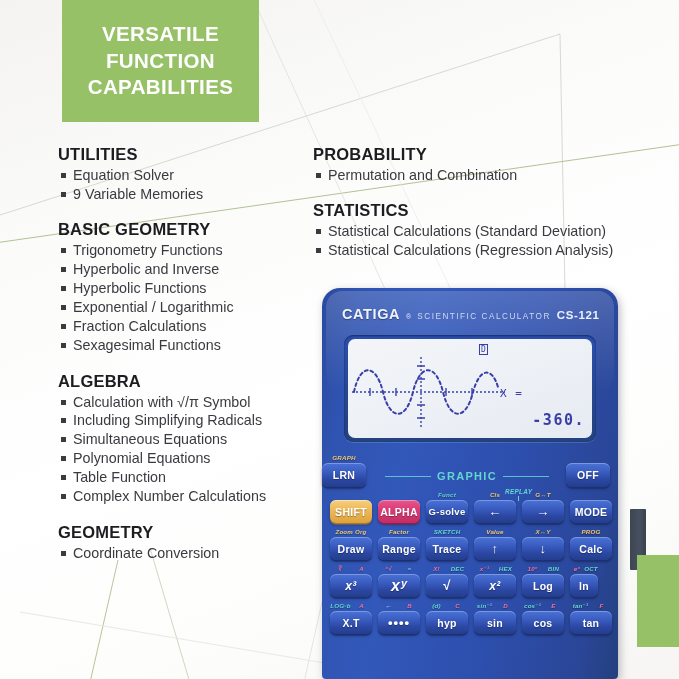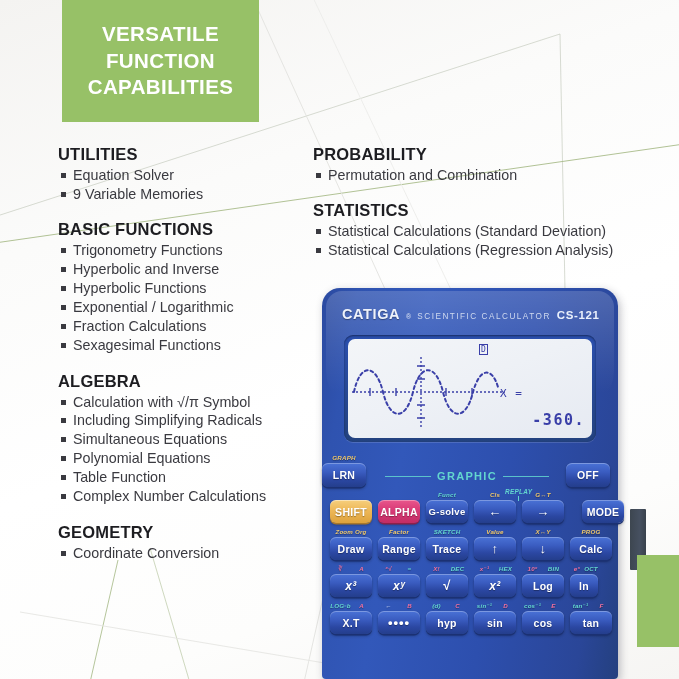--- a/index.html
+++ b/index.html
@@ -194,21 +194,21 @@
           <span class="bullet"></span>
           <span>Equation Solver</span>
         </div>
       <div class="f-item">
           <span class="bullet"></span>
           <span>9 Variable Memories</span>
         </div>
     </div>
 
     <div class="sec">
-      <div class="sec-title">BASIC FUNCTIONS</div>
+      <div class="sec-title">BASIC GEOMETRY</div>
       <div class="f-item">
           <span class="bullet"></span>
           <span>Trigonometry Functions</span>
         </div>
       <div class="f-item">
           <span class="bullet"></span>
           <span>Hyperbolic and Inverse</span>
         </div>
       <div class="f-item">
           <span class="bullet"></span>
@@ -350,21 +350,21 @@
         <span style="font-size:9.5px;">G-solve</span>
       </div>
       <div class="key" style="position:absolute;left:152px;width:42px;height:23px;">
         <div class="ktop y" style="top:-9px;">Cls</div>
         <span class="arrow">←</span>
       </div>
       <div class="key" style="position:absolute;left:200px;width:42px;height:23px;">
         <div class="ktop y" style="top:-9px;">G↔T</div>
         <span class="arrow">→</span>
       </div>
-      <div class="key" style="position:absolute;left:248px;width:42px;height:23px;margin-left:12px;">
+      <div class="key" style="position:absolute;left:248px;width:42px;height:23px;">
         <span>MODE</span>
       </div>
       <span class="replay-word" style="left:183px;top:-12px;">REPLAY</span>
       <span class="replay-tick" style="left:196px;top:-4px;"></span>
     </div>
 
     <div class="keyrow" style="top:249px;height:26px;padding-left:24px;">
       <div class="key" style="position:absolute;left:8px;width:42px;height:23px;">
         <div class="ktop y" style="top:-9px;">Zoom Org</div>
         <span>Draw</span>
@@ -397,21 +397,21 @@
             <span class="ktop p" style="position:static;">∛</span>
             <span class="ktop p" style="position:static;">A</span>
           </div>
         <span style="font-style:italic;font-size:12px;text-align:center;">x³</span>
       </div>
       <div class="key" style="position:absolute;left:56px;width:42px;height:23px;">
         <div class="ktop-pair" style="top:-9px;">
             <span class="ktop p" style="position:static;">ˣ√</span>
             <span class="ktop c" style="position:static;">=</span>
           </div>
-        <span style="font-style:italic;font-size:12px;">xʸ</span>
+        <span style="font-style:italic;font-size:16px;">xʸ</span>
       </div>
       <div class="key" style="position:absolute;left:104px;width:42px;height:23px;">
         <div class="ktop-pair" style="top:-9px;">
             <span class="ktop p" style="position:static;">X!</span>
             <span class="ktop c" style="position:static;">DEC</span>
           </div>
         <span style="font-size:13px;">√</span>
       </div>
       <div class="key" style="position:absolute;left:152px;width:42px;height:23px;">
         <div class="ktop-pair" style="top:-9px;">

